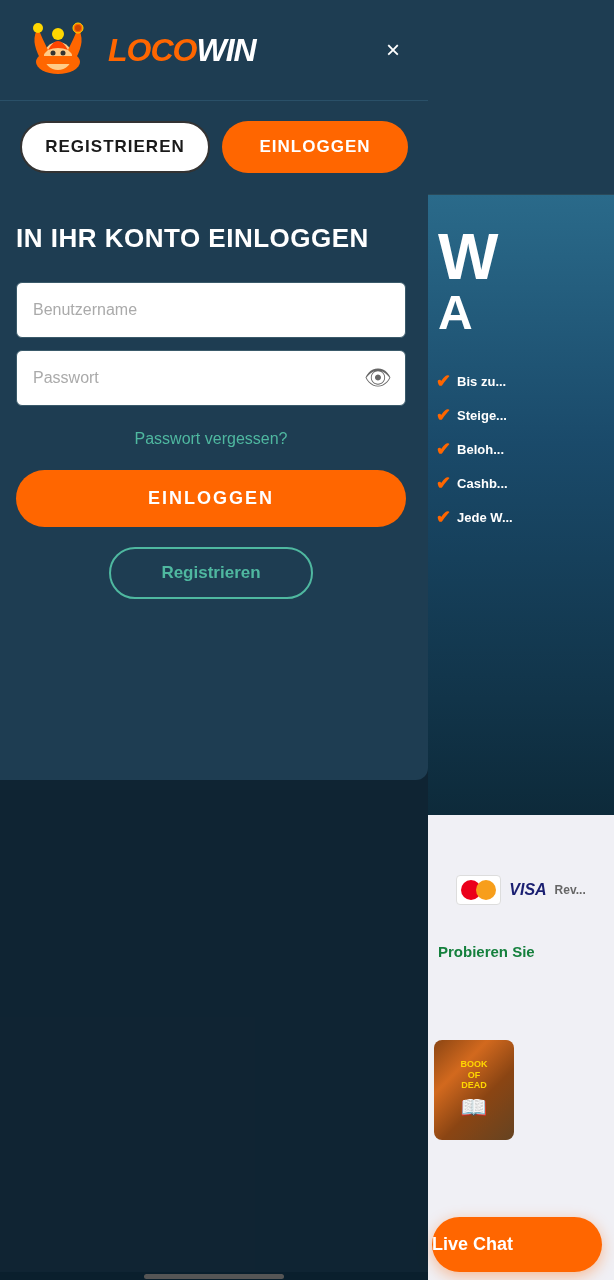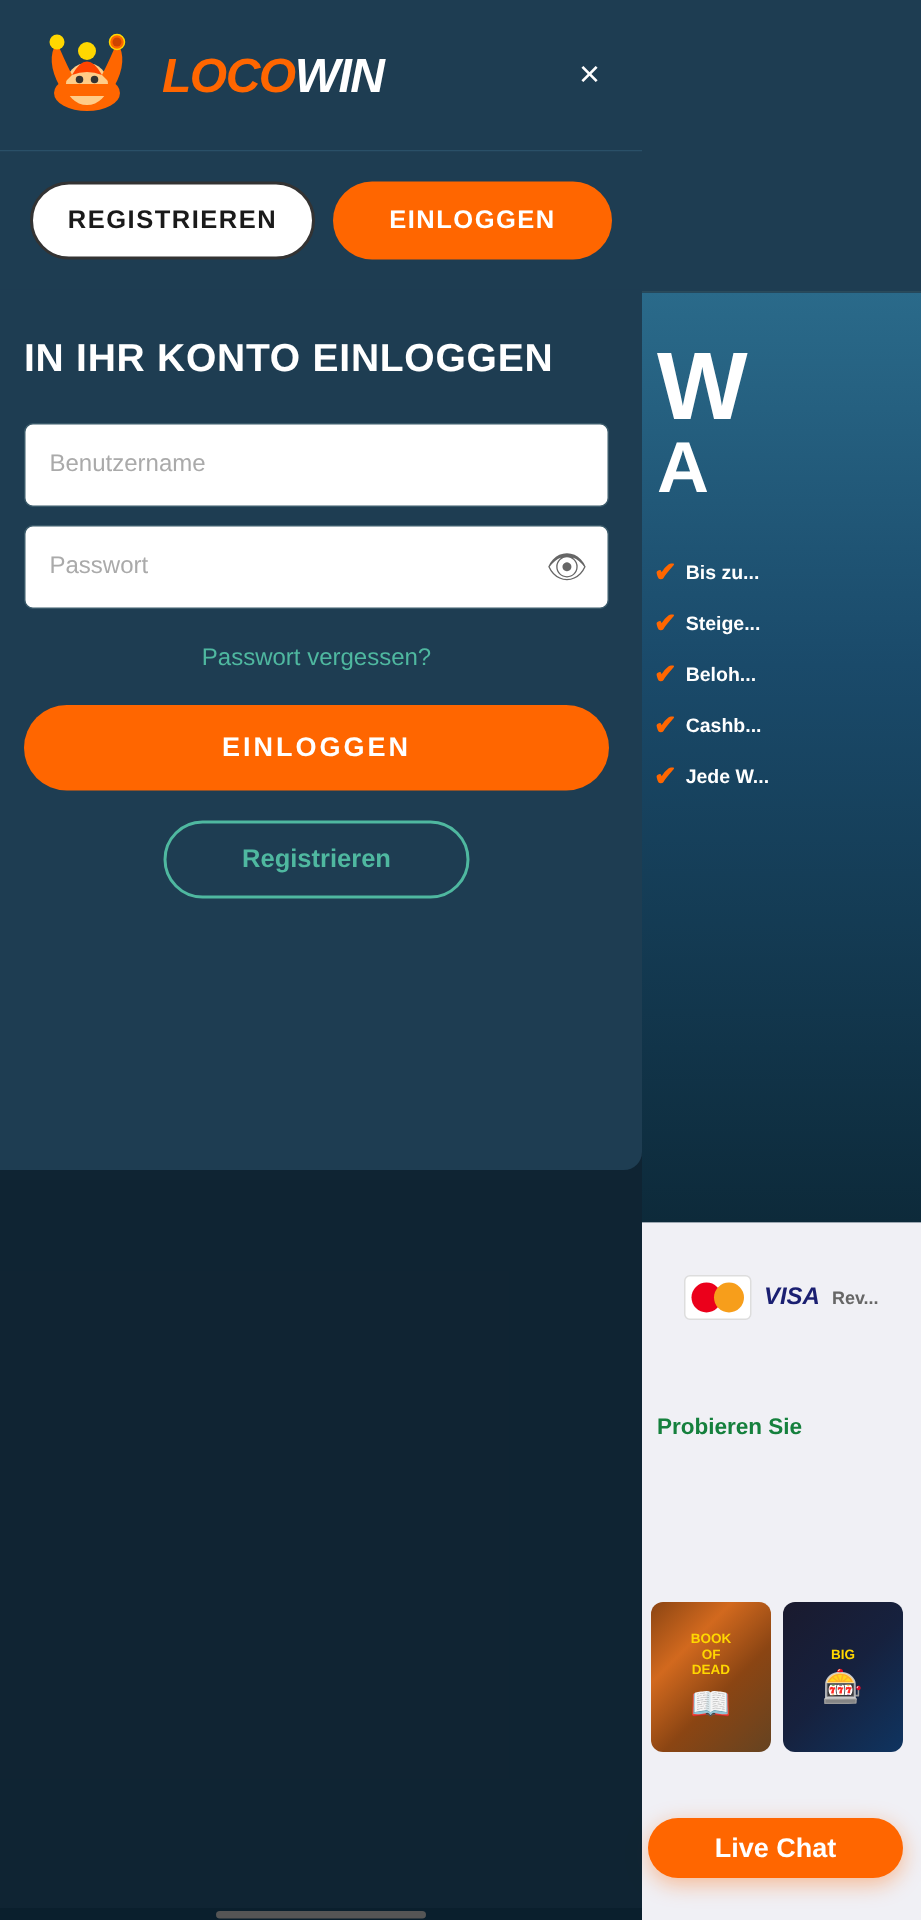--- a/index.html
+++ b/index.html
@@ -163,22 +163,21 @@
       width: 186px;
       height: 465px;
       background: #f0f0f5;
     }
 
     .game-thumbnails {
       position: absolute;
       top: 1040px;
       left: 434px;
       display: flex;
-      gap: 8px;
-      margin-top: 28px;
+      gap: 19px;
     }
 
     .game-thumb {
       width: 80px;
       height: 100px;
       border-radius: 8px;
       overflow: hidden;
     }
 
     .game-thumb-1 {
@@ -199,29 +198,28 @@
       justify-content: center;
       font-size: 11px;
       color: #FFD700;
       font-weight: bold;
       text-align: center;
     }
 
     
     .live-chat-btn {
       position: absolute;
-      bottom: 28px;
+      bottom: 8px;
       left: 432px;
       width: 170px;
-      height: 40px;
+      height: 55px;
       background: #ff6600;
       border-radius: 28px;
       display: flex;
       align-items: center;
-      justify-content: center;
       cursor: pointer;
       z-index: 5;
       box-shadow: 0 4px 15px rgba(255,102,0,0.4);
     }
 
     .live-chat-text {
       color: white;
       font-size: 18px;
       font-weight: 700;
     }
@@ -525,21 +523,21 @@
       <span class="check-icon">✔</span>
       <span class="check-text">Cashb...</span>
     </div>
     <div class="checkmark-item">
       <span class="check-icon">✔</span>
       <span class="check-text">Jede W...</span>
     </div>
   </div>
 </div>
 
-<div class="right-payment" style="position:absolute;top:815px;left:428px;width:186px;height:100px;background:#f0f0f5;display:flex;align-items:center;justify-content:center;gap:8px;">
+<div class="right-payment" style="position:absolute;top:840px;left:428px;width:186px;height:100px;background:#f0f0f5;display:flex;align-items:center;justify-content:center;gap:8px;">
   <div class="visa-card-icon">
     <div class="visa-stripes">
       <div class="circle-red"></div>
       <div class="circle-yellow"></div>
     </div>
   </div>
   <div style="font-size:16px;font-weight:900;color:#1a1f71;font-style:italic;">VISA</div>
   <div class="rev-text" style="color:#666;font-size:12px;font-weight:600;">Rev...</div>
 </div>
 
@@ -548,27 +546,20 @@
 </div>
 
 <div class="game-thumbnails">
   <div class="game-thumb game-thumb-1">
     <div style="text-align:center;padding:4px;">
       <div style="font-size:9px;color:#FFD700;font-weight:bold;line-height:1.2;">BOOK</div>
       <div style="font-size:9px;color:#FFD700;font-weight:bold;line-height:1.2;">OF</div>
       <div style="font-size:9px;color:#FFD700;font-weight:bold;line-height:1.2;">DEAD</div>
 
       <div style="font-size:22px;margin-top:4px;">📖</div>
-    </div>
-  </div>
-  <div class="game-thumb game-thumb-2">
-    <div style="text-align:center;padding:4px;">
-      <div style="font-size:9px;color:#FFD700;font-weight:bold;line-height:1.2;">BIG</div>
-
-      <div style="font-size:22px;margin-top:4px;">🎰</div>
     </div>
   </div>
 </div>
 
 <div class="live-chat-btn">
   <span class="live-chat-text">Live Chat</span>
 </div>
 
 <div class="overlay-backdrop"></div>
 

